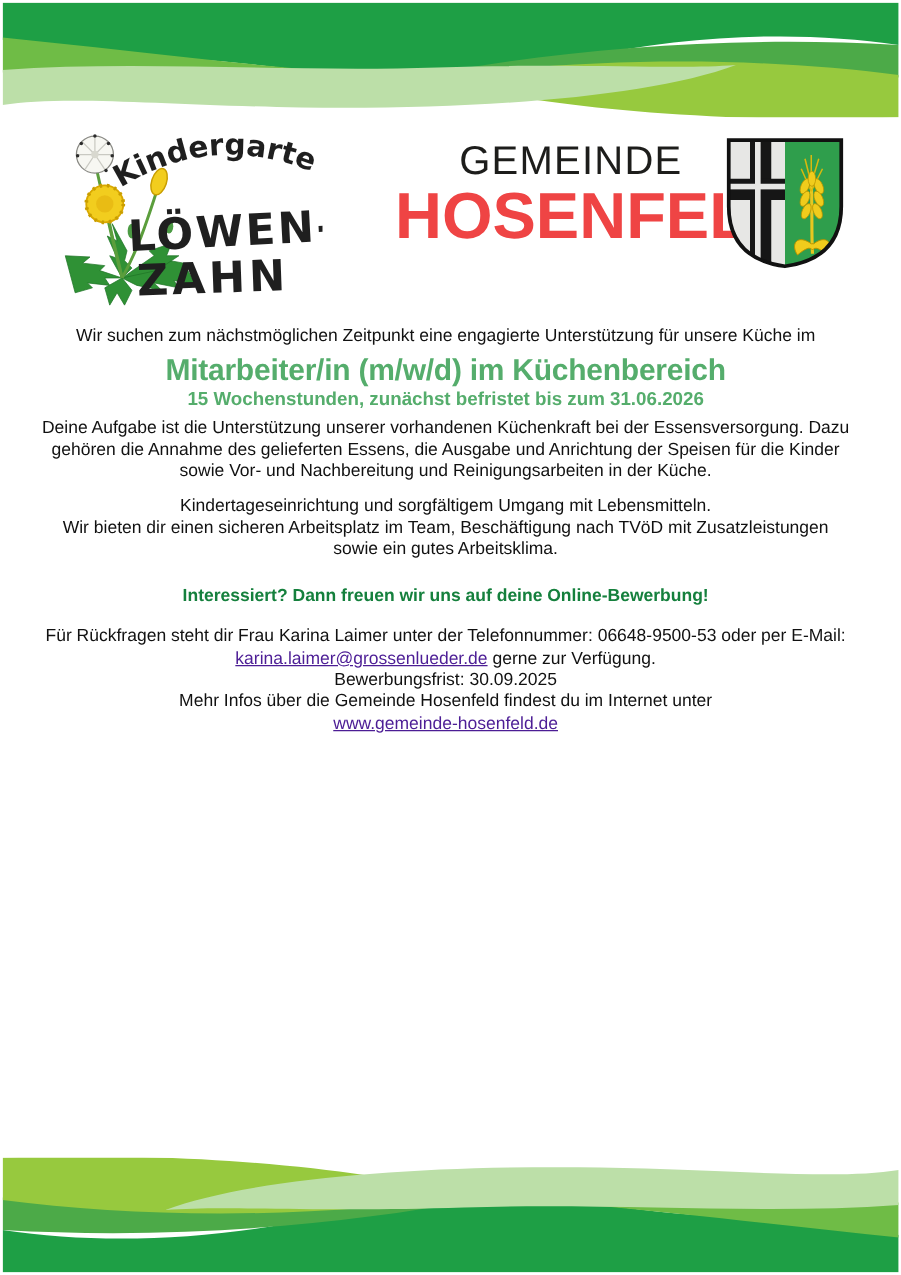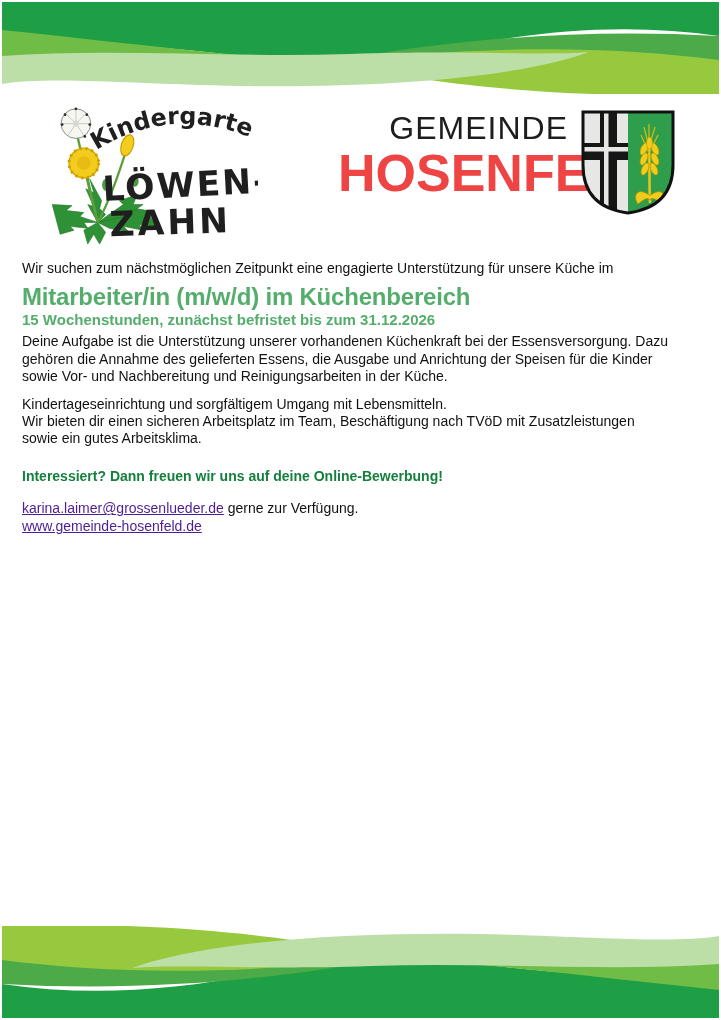--- a/index.html
+++ b/index.html
@@ -8,26 +8,26 @@
     font-family:"Liberation Sans","DejaVu Sans",sans-serif;color:#1a1a1a;
   }
   
   .band{position:absolute;left:2px;right:2px;height:92px;overflow:hidden;}
   .band-top{top:2px;}
   .band-bottom{bottom:2px;}
   .band svg{display:block;width:100%;height:100%;}
   .band-bottom svg{transform:rotate(180deg);}
   
   .kiga-logo{position:absolute;left:40px;top:94px;width:218px;height:158px;}
-  .muni{position:absolute;left:338px;top:112px;width:230px;text-align:right;line-height:1;}
+  .muni{position:absolute;left:316px;top:112px;width:230px;text-align:right;line-height:1;}
   .muni-line1{font-size:32px;font-weight:400;letter-spacing:1px;color:#1d1d1b;}
   .muni-line2{font-size:52px;font-weight:700;letter-spacing:0px;color:#ef4444;margin-top:3px;}
   .crest{position:absolute;left:578px;top:107px;width:100px;height:110px;}
   
-  .content{position:absolute;top:260px;left:22px;right:30px;text-align:left;
+  .content{position:absolute;top:260px;left:22px;right:30px;text-align:center;
            font-size:14px;line-height:17.4px;color:#111;}
   .content .line{white-space:nowrap;}
   .job-title{font-size:24px;line-height:28px;font-weight:700;color:#55ad6c;margin-top:6px;letter-spacing:-0.2px;}
   .job-sub{font-size:15px;line-height:17px;font-weight:700;color:#55ad6c;}
   .tasks{margin-top:5px;}
   .profile{margin-top:10px;}
   .cta{margin-top:20px;font-weight:700;color:#15803d;}
   .contact{margin-top:15px;}
   a.doclink{color:#4c1d95;text-decoration:underline;cursor:pointer;}
 </style>
@@ -156,40 +156,43 @@
     </svg>
   </div>
 
   <div class="content">
 
     <div>
       <div class="line">Wir suchen zum nächstmöglichen Zeitpunkt eine engagierte Unterstützung für unsere Küche im</div>
     </div>
 
     <div class="job-title">Mitarbeiter/in (m/w/d) im Küchenbereich</div>
-    <div class="job-sub">15 Wochenstunden, zunächst befristet bis zum 31.12.2026</div>
+    <div class="job-sub">15 Wochenstunden, zunächst befristet bis zum 31.06.2026</div>
 
     <div class="tasks">
       <div class="line">Deine Aufgabe ist die Unterstützung unserer vorhandenen Küchenkraft bei der Essensversorgung. Dazu</div>
       <div class="line">gehören die Annahme des gelieferten Essens, die Ausgabe und Anrichtung der Speisen für die Kinder</div>
       <div class="line">sowie Vor- und Nachbereitung und Reinigungsarbeiten in der Küche.</div>
     </div>
 
     <div class="profile">
       <div class="line">Kindertageseinrichtung und sorgfältigem Umgang mit Lebensmitteln.</div>
       <div class="line">Wir bieten dir einen sicheren Arbeitsplatz im Team, Beschäftigung nach TVöD mit Zusatzleistungen</div>
       <div class="line">sowie ein gutes Arbeitsklima.</div>
     </div>
 
     <div class="cta">Interessiert? Dann freuen wir uns auf deine Online-Bewerbung!</div>
 
     <div class="contact">
+      <div class="line">Für Rückfragen steht dir Frau Karina Laimer unter der Telefonnummer: 06648-9500-53 oder per E-Mail:</div>
       <div class="line">
         <a class="doclink">karina.laimer@grossenlueder.de</a><span> gerne zur Verfügung.</span>
       </div>
+      <div class="line">Bewerbungsfrist: 30.09.2025</div>
+      <div class="line">Mehr Infos über die Gemeinde Hosenfeld findest du im Internet unter</div>
       <div class="line">
         <a class="doclink">www.gemeinde-hosenfeld.de</a>
       </div>
     </div>
 
   </div>
 
   <div class="band band-bottom">
     <svg viewBox="0 0 721 92" preserveAspectRatio="none">
       <path fill="#1e9f45" d="M0,0 H721 V34 C640,22 555,26 465,44 C370,62 290,60 205,50 C130,41 55,44 0,30 Z"></path>

